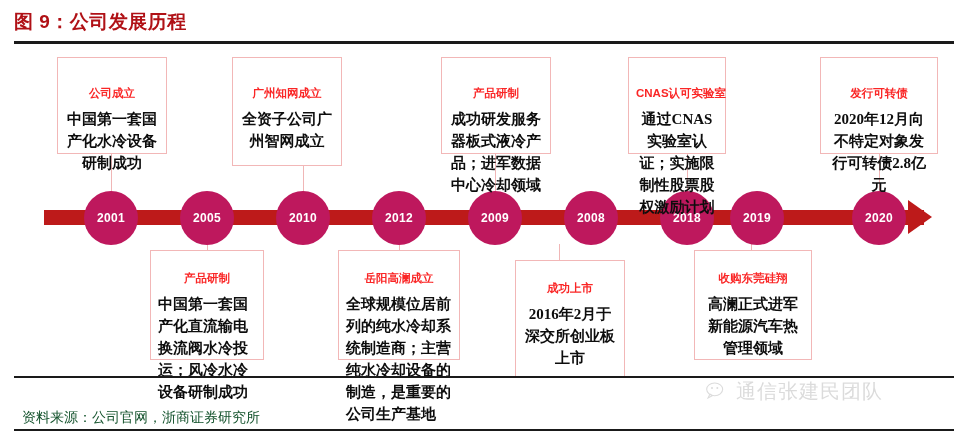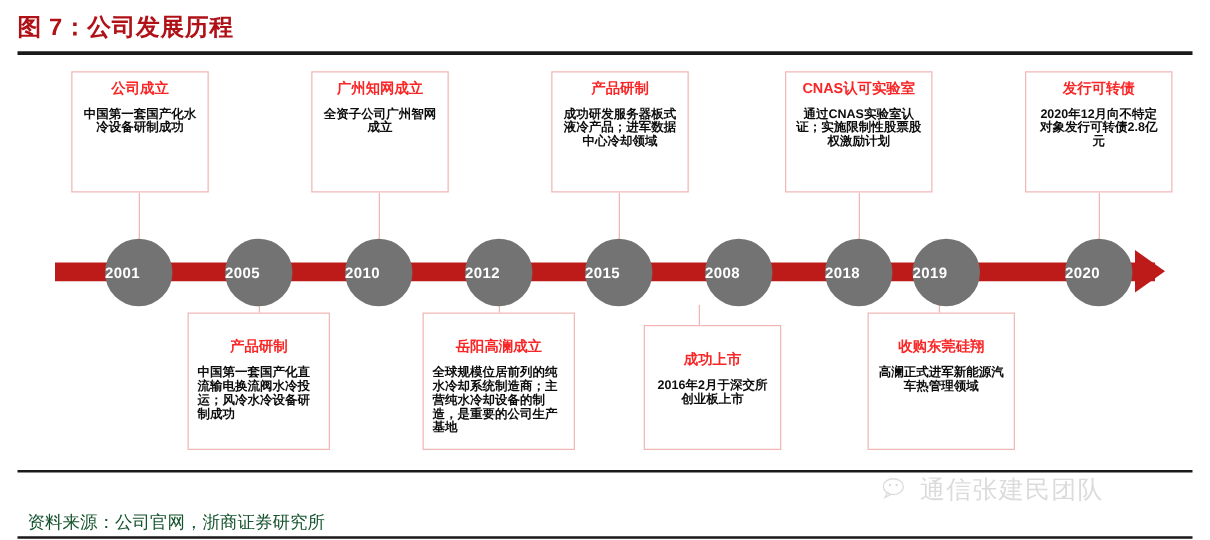--- a/index.html
+++ b/index.html
@@ -34,22 +34,22 @@
   #arrow-head{
     position:absolute;left:908px;top:154px;
     width:0;height:0;
     border-top:17px solid transparent;
     border-bottom:17px solid transparent;
     border-left:24px solid #bd1a1a;
   }
   .node{
     position:absolute;top:145px;
     width:54px;height:54px;border-radius:50%;
-    background:#737373;
-    display:flex;align-items:center;justify-content:flex-start;
+    background:#be185d;
+    display:flex;align-items:center;justify-content:center;
     color:#ffffff;font-size:12px;font-weight:bold;
     letter-spacing:.3px;
   }
   
   .conn-v{position:absolute;width:1px;background:#f0b6b6;}
 
   
   .card{
     position:absolute;
     background:#ffffff;
@@ -58,24 +58,25 @@
     padding:6px 7px 6px 7px;
     text-align:center;
   }
   .card-title{
     color:#fa2626;font-weight:bold;font-size:11.5px;
     line-height:15px;
     margin-bottom:7px;
     white-space:nowrap;
   }
   .card-body{
-    color:#0d0d0d;font-size:10px;line-height:11px;
+    color:#0d0d0d;font-size:15px;line-height:22px;
     font-weight:bold;
-  }
-  .card.top .card-title{}
+    font-family:Liberation Serif, serif;
+  }
+  .card.top .card-title{margin-top:22px;}
   .card.bottom .card-title{margin-top:14px;}
   .card.ta-left .card-body{text-align:left;}
 
   
   #footer{position:absolute;left:0;top:376px;width:968px;height:56px;}
   #foot-rule-top{position:absolute;left:14px;top:0px;width:940px;height:2px;background:#1a1a1a;}
   #foot-rule-bottom{position:absolute;left:14px;top:53px;width:940px;height:2px;background:#1a1a1a;}
   #source{
     position:absolute;left:22px;top:33px;
     font-family:"Liberation Serif","DejaVu Serif",serif;
@@ -90,21 +91,21 @@
   #wm-text{
     font-size:20px;color:#8a8a8a;font-weight:normal;
     letter-spacing:1px;white-space:nowrap;
   }
   #wm-icon{width:24px;height:20px;}
 </style>
 </head>
 <body>
 
 <div id="header">
-  <div id="fig-title">图 7：公司发展历程</div>
+  <div id="fig-title">图 9：公司发展历程</div>
   <div id="title-rule"></div>
 </div>
 
 <div id="canvas">
 
   <div id="bar"></div>
   <div id="arrow-head"></div>
 
   <div class="conn-v" style="left:111px;top:108px;height:38px;"></div>
   <div class="conn-v" style="left:303px;top:108px;height:38px;"></div>
@@ -123,71 +124,71 @@
   <div class="node" style="left:180px;">
       <span>2005</span>
     </div>
   <div class="node" style="left:276px;">
       <span>2010</span>
     </div>
   <div class="node" style="left:372px;">
       <span>2012</span>
     </div>
   <div class="node" style="left:468px;">
-      <span>2015</span>
+      <span>2009</span>
     </div>
   <div class="node" style="left:564px;">
       <span>2008</span>
     </div>
   <div class="node" style="left:660px;">
       <span>2018</span>
     </div>
   <div class="node" style="left:730px;">
       <span>2019</span>
     </div>
   <div class="node" style="left:852px;">
       <span>2020</span>
     </div>
 
   <div class="card top" style="left:57px;top:11px;width:110px;height:97px;">
     <div class="card-title">公司成立</div>
     <div class="card-body">中国第一套国产化水冷设备研制成功</div>
   </div>
 
-  <div class="card top" style="left:249px;top:11px;width:110px;height:97px;">
+  <div class="card top" style="left:232px;top:11px;width:110px;height:109px;">
     <div class="card-title">广州知网成立</div>
     <div class="card-body">全资子公司广州智网成立</div>
   </div>
 
   <div class="card top" style="left:441px;top:11px;width:110px;height:97px;">
     <div class="card-title">产品研制</div>
     <div class="card-body">成功研发服务器板式液冷产品；进军数据中心冷却领域</div>
   </div>
 
-  <div class="card top" style="left:628px;top:11px;width:118px;height:97px;">
+  <div class="card top" style="left:628px;top:11px;width:98px;height:97px;">
     <div class="card-title">CNAS认可实验室</div>
     <div class="card-body">通过CNAS实验室认证；实施限制性股票股权激励计划</div>
   </div>
 
   <div class="card top" style="left:820px;top:11px;width:118px;height:97px;">
     <div class="card-title">发行可转债</div>
     <div class="card-body">2020年12月向不特定对象发行可转债2.8亿元</div>
   </div>
 
   <div class="card bottom ta-left" style="left:150px;top:204px;width:114px;height:110px;">
     <div class="card-title">产品研制</div>
     <div class="card-body">中国第一套国产化直流输电换流阀水冷投运；风冷水冷设备研制成功</div>
   </div>
 
   <div class="card bottom ta-left" style="left:338px;top:204px;width:122px;height:110px;">
     <div class="card-title">岳阳高澜成立</div>
     <div class="card-body">全球规模位居前列的纯水冷却系统制造商；主营纯水冷却设备的制造，是重要的公司生产基地</div>
   </div>
 
-  <div class="card bottom" style="left:515px;top:214px;width:110px;height:100px;">
+  <div class="card bottom" style="left:515px;top:214px;width:110px;height:117px;">
     <div class="card-title">成功上市</div>
     <div class="card-body">2016年2月于深交所创业板上市</div>
   </div>
 
   <div class="card bottom" style="left:694px;top:204px;width:118px;height:110px;">
     <div class="card-title">收购东莞硅翔</div>
     <div class="card-body">高澜正式进军新能源汽车热管理领域</div>
   </div>
 
 </div>

